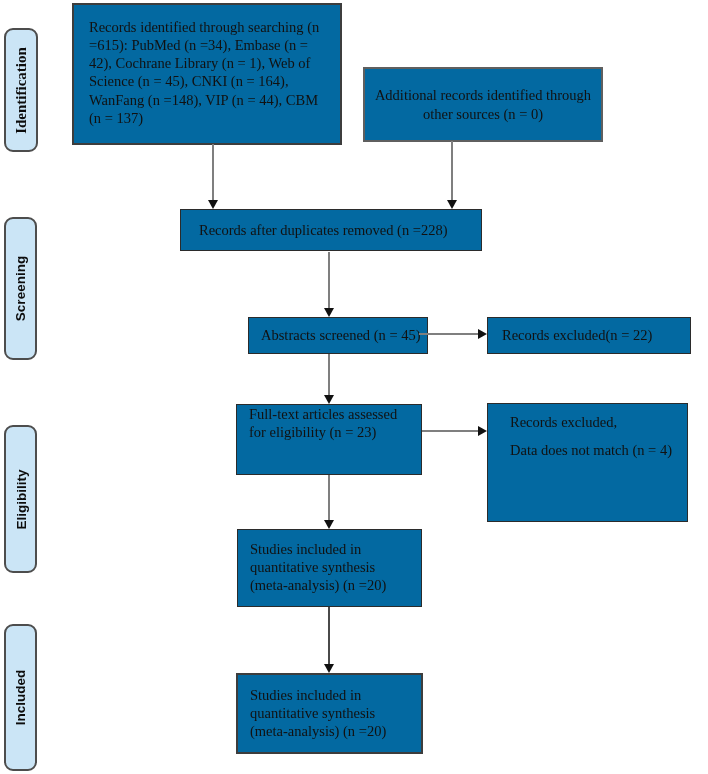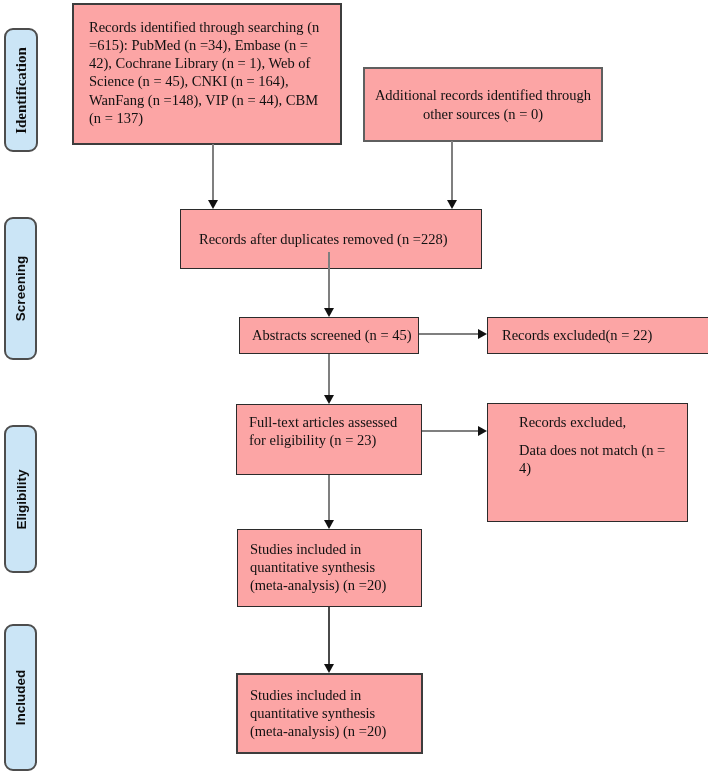--- a/index.html
+++ b/index.html
@@ -36,57 +36,57 @@
     font-size: 15px;
   }
   #stage-identification { left: 4px;  top: 28px;  width: 34px; height: 124px; }
   #stage-screening      { left: 4px;  top: 217px; width: 33px; height: 143px; }
   #stage-eligibility    { left: 4px;  top: 425px; width: 33px; height: 148px; }
   #stage-included       { left: 4px;  top: 624px; width: 33px; height: 147px; }
 
   
   .fbox {
     position: absolute;
-    background: #fca5a5;
+    background: #0369a1;
     border: 1px solid #2b2b2b;
     box-sizing: border-box;
     font-size: 14.5px;
     line-height: 1.25;
     color: #111111;
   }
   #box-records-identified {
     left: 72px; top: 3px; width: 270px; height: 142px;
     border-width: 2px; border-color: #3d3d3d;
     padding: 13px 8px 0 15px;
   }
   #box-additional-records {
     left: 363px; top: 67px; width: 240px; height: 75px;
     border-width: 2px; border-color: #5f5f5f;
     display: flex; align-items: center; justify-content: center;
     text-align: center; padding: 0 0;
   }
   #box-duplicates-removed {
-    left: 180px; top: 209px; width: 302px; height: 60px;
+    left: 180px; top: 209px; width: 302px; height: 42px;
     display: flex; align-items: center; padding-left: 18px;
   }
   #box-abstracts-screened {
-    left: 239px; top: 317px; width: 180px; height: 37px;
+    left: 248px; top: 317px; width: 180px; height: 37px;
     display: flex; align-items: center; padding-left: 12px;
   }
   #box-records-excluded {
-    left: 487px; top: 317px; width: 222px; height: 37px;
+    left: 487px; top: 317px; width: 204px; height: 37px;
     display: flex; align-items: center; padding-left: 14px;
   }
   #box-fulltext-assessed {
     left: 236px; top: 404px; width: 186px; height: 71px;
-    padding: 8px 12px;
+    padding: 0 12px;
   }
   #box-fulltext-excluded {
     left: 487px; top: 403px; width: 201px; height: 119px;
-    padding: 9px 8px 0 31px;
+    padding: 9px 8px 0 22px;
   }
   #box-fulltext-excluded .para { margin: 0 0 10px 0; }
   #box-studies-included-1 {
     left: 237px; top: 529px; width: 185px; height: 78px;
     padding: 10px 12px;
   }
   #box-studies-included-2 {
     left: 236px; top: 673px; width: 187px; height: 81px;
     border-width: 2px; border-color: #3d3d3d;
     padding: 11px 12px;

